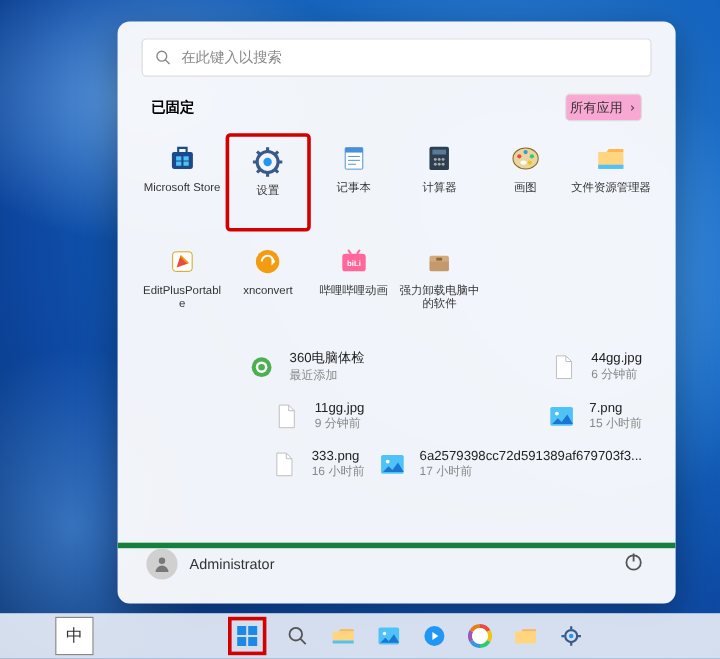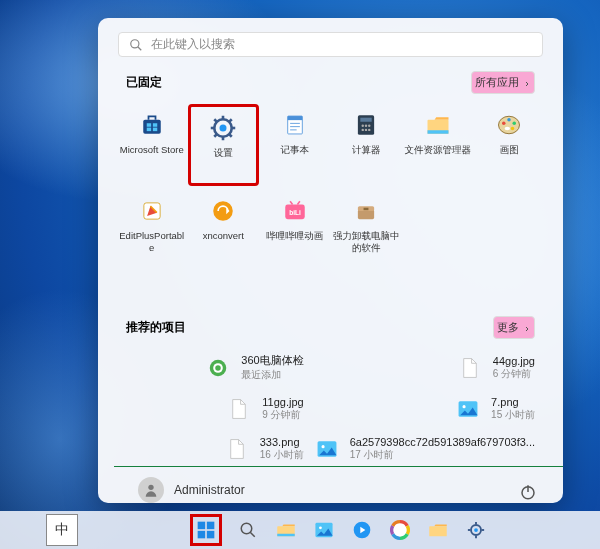--- a/index.html
+++ b/index.html
@@ -18,21 +18,21 @@
   .app-tile{display:flex;flex-direction:column;align-items:center;justify-content:flex-start;height:70px;border-radius:4px;padding-top:6px;}
   .app-tile.highlighted{border:3px solid #d40000;}
   .app-icon{width:30px;height:30px;display:flex;align-items:center;justify-content:center;}
   .app-label{font-size:9.5px;color:#333;text-align:center;margin-top:4px;line-height:1.2;max-width:68px;word-break:break-all;}
   .reco-grid{display:grid;grid-template-columns:1fr 1fr;gap:6px 10px;margin:4px 28px 0 28px;}
   .reco-item{display:flex;align-items:center;gap:10px;padding:4px 0;justify-content:flex-end;}
   .reco-icon{width:26px;height:26px;display:flex;align-items:center;justify-content:center;}
   .reco-text{display:flex;flex-direction:column;}
   .reco-name{font-size:11px;color:#222;}
   .reco-meta{font-size:10px;color:#888;}
-  .footer{margin-top:auto;height:46px;border-top:1px solid #15803d;display:flex;align-items:flex-end;justify-content:space-between;padding:0 24px;border-radius:0 0 10px 10px;margin-left:16px;}
+  .footer{margin-top:auto;height:46px;border-top:5px solid #15803d;display:flex;align-items:flex-start;justify-content:space-between;padding:0 24px;border-radius:0 0 10px 10px;}
   .user{display:flex;align-items:center;gap:10px;font-size:12px;color:#333;}
   .avatar{width:26px;height:26px;border-radius:50%;background:#d0d0d0;display:flex;align-items:center;justify-content:center;}
   .power{width:22px;height:22px;display:flex;align-items:center;justify-content:center;color:#555;}
   .taskbar{position:absolute;left:0;right:0;bottom:0;height:38px;background:rgba(235,240,248,0.9);display:flex;align-items:center;}
   .ime{position:absolute;left:46px;bottom:3px;width:30px;height:30px;background:#fff;border:1px solid #888;display:flex;align-items:center;justify-content:center;font-size:14px;color:#333;}
   .tb-icons{display:flex;align-items:center;gap:14px;margin-left:190px;}
   .tb-icon{width:24px;height:24px;display:flex;align-items:center;justify-content:center;}
   .tb-start-wrap{border:3px solid #d40000;padding:1px;}
   
 </style>
@@ -121,42 +121,42 @@
               <circle cx="12" cy="22" r="1.5" fill="#aaa"></circle>
               <circle cx="16" cy="22" r="1.5" fill="#aaa"></circle>
               <circle cx="20" cy="22" r="1.5" fill="#aaa"></circle>
             </svg>
         </span>
         <span class="app-label">计算器</span>
       </div>
       <div class="app-tile">
         <span class="app-icon">
           <svg width="28" height="28" viewBox="0 0 32 32">
-              <path d="M4 10 h8 l2 -3 h14 v3 z" fill="#ffb74d"></path>
-              <rect x="4" y="10" width="24" height="16" rx="1" fill="#ffd580"></rect>
-              <rect x="4" y="22" width="24" height="4" fill="#4fc3f7"></rect>
-            </svg>
-        </span>
-        <span class="app-label">文件资源管理器</span>
-      </div>
-      <div class="app-tile">
-        <span class="app-icon">
-          <svg width="28" height="28" viewBox="0 0 32 32">
               <ellipse cx="16" cy="16" rx="12" ry="10" fill="#e8d5a0" stroke="#8a6a2a" stroke-width="1"></ellipse>
               <circle cx="10" cy="14" r="2" fill="#e74c3c"></circle>
               <circle cx="16" cy="10" r="2" fill="#3498db"></circle>
               <circle cx="22" cy="14" r="2" fill="#2ecc71"></circle>
               <circle cx="20" cy="20" r="2" fill="#f1c40f"></circle>
               <ellipse cx="14" cy="20" rx="3" ry="2" fill="#fff"></ellipse>
             </svg>
         </span>
         <span class="app-label">画图</span>
       </div>
       <div class="app-tile">
         <span class="app-icon">
+          <svg width="28" height="28" viewBox="0 0 32 32">
+              <path d="M4 10 h8 l2 -3 h14 v3 z" fill="#ffb74d"></path>
+              <rect x="4" y="10" width="24" height="16" rx="1" fill="#ffd580"></rect>
+              <rect x="4" y="22" width="24" height="4" fill="#4fc3f7"></rect>
+            </svg>
+        </span>
+        <span class="app-label">文件资源管理器</span>
+      </div>
+      <div class="app-tile">
+        <span class="app-icon">
           <svg width="26" height="26" viewBox="0 0 32 32">
               <rect x="6" y="6" width="20" height="20" rx="3" fill="#fff" stroke="#d4a017" stroke-width="1"></rect>
               <path d="M10 22 l4 -12 l8 8 z" fill="#e74c3c"></path>
               <path d="M14 10 l8 8" stroke="#f39c12" stroke-width="2"></path>
             </svg>
         </span>
         <span class="app-label">EditPlusPortable</span>
       </div>
       <div class="app-tile">
         <span class="app-icon">
@@ -184,31 +184,20 @@
           <svg width="26" height="26" viewBox="0 0 32 32">
               <rect x="6" y="14" width="20" height="12" rx="2" fill="#c49a6c"></rect>
               <rect x="6" y="10" width="20" height="6" rx="2" fill="#d4aa7c"></rect>
               <rect x="13" y="12" width="6" height="3" fill="#8a6a3a"></rect>
             </svg>
         </span>
         <span class="app-label">强力卸载电脑中的软件</span>
       </div>
     </div>
 
-    <div class="section-header" style="margin-top:40px">
-      <span class="section-title">推荐的项目</span>
-      <div class="pill-btn">
-        <span>更多</span>
-        <span>
-          <svg width="8" height="8" viewBox="0 0 24 24" fill="none" stroke="#555" stroke-width="3">
-              <polyline points="9 18 15 12 9 6"></polyline>
-            </svg>
-        </span>
-      </div>
-    </div>
 
     <div class="reco-grid">
       <div class="reco-item">
         <span class="reco-icon">
             <svg width="22" height="22" viewBox="0 0 32 32">
               <circle cx="16" cy="16" r="12" fill="#4caf50"></circle>
               <circle cx="16" cy="16" r="7" fill="#fff"></circle>
               <circle cx="16" cy="16" r="4" fill="#4caf50"></circle>
             </svg>
           </span>

